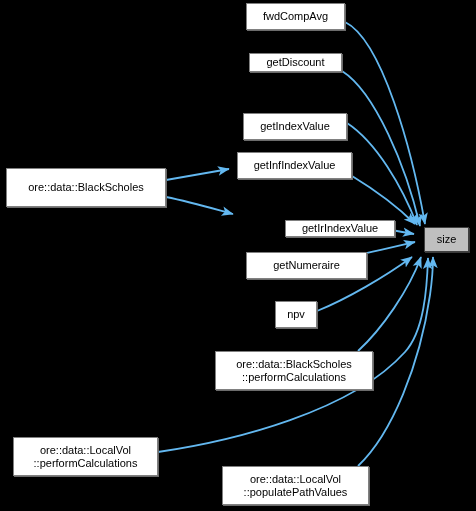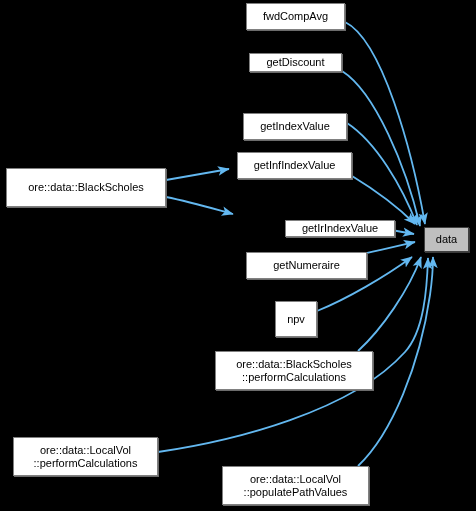--- a/index.html
+++ b/index.html
@@ -86,26 +86,26 @@
       <div class="node" style="left: 237px; top: 152px; width: 115px; height: 27px;">
         <span class="node-line">getInfIndexValue</span>
       </div>
       <div class="node" style="left: 6px; top: 168px; width: 160px; height: 39px;">
         <span class="node-line">ore::data::BlackScholes</span>
       </div>
       <div class="node" style="left: 241px; top: 220px; width: 110px; height: 17px; margin-left: 44px;">
         <span class="node-line">getIrIndexValue</span>
       </div>
       <div class="node current" style="left: 424px; top: 227px; width: 45px; height: 25px;">
-        <span class="node-line">data</span>
+        <span class="node-line">size</span>
       </div>
       <div class="node" style="left: 246px; top: 252px; width: 121px; height: 27px;">
         <span class="node-line">getNumeraire</span>
       </div>
-      <div class="node" style="left: 275px; top: 301px; width: 42px; height: 36px;">
+      <div class="node" style="left: 275px; top: 301px; width: 42px; height: 27px;">
         <span class="node-line">npv</span>
       </div>
       <div class="node" style="left: 215px; top: 351px; width: 158px; height: 39px;">
         <span class="node-line">ore::data::BlackScholes</span>
         <span class="node-line">::performCalculations</span>
       </div>
       <div class="node" style="left: 13px; top: 437px; width: 145px; height: 39px;">
         <span class="node-line">ore::data::LocalVol</span>
         <span class="node-line">::performCalculations</span>
       </div>

